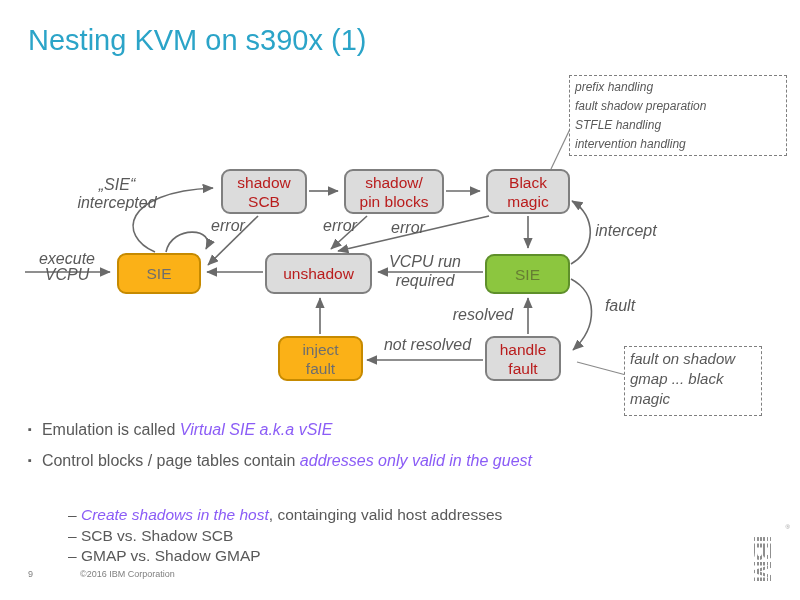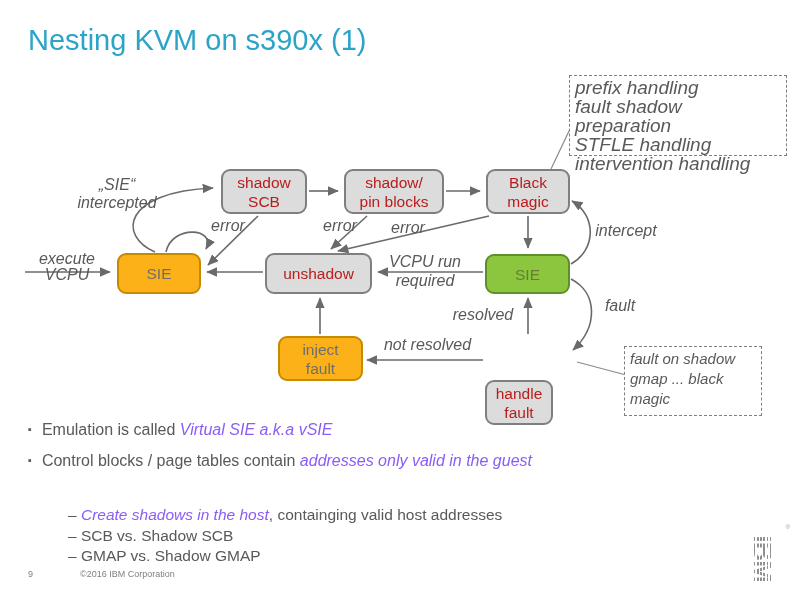--- a/index.html
+++ b/index.html
@@ -12,21 +12,21 @@
         text-align:center;box-sizing:border-box;}
   .node.gray{background:#DCDCDC;border:2px solid #7F7F7F;color:#b91c1c;}
   .node.orange{background:#FBB117;border:2px solid #C68A00;color:#6e6e6e;}
   .node.green{background:#8CC63F;border:2px solid #5E8F2A;color:#64801f;
                color:#667d33;}
   
   .lbl{position:absolute;font-style:italic;font-size:16px;color:#595959;
        text-align:center;line-height:18px;white-space:nowrap;}
   
   .callout{position:absolute;border:1.5px dashed #7f7f7f;box-sizing:border-box;
-           font-style:italic;font-size:19px;line-height:19px;color:#595959;
+           font-style:italic;font-size:12px;line-height:19px;color:#595959;
            padding:2px 5px;background:#fff;}
   svg.wires{position:absolute;left:0;top:0;pointer-events:none;}
   
   .bullet{position:absolute;left:28px;font-size:16px;color:#595959;}
   .bullet .sq{font-size:11px;vertical-align:2px;margin-right:10px;color:#595959;}
   .em{color:#8b5cf6;font-style:italic;}
   .sub{position:absolute;left:68px;font-size:15.5px;color:#595959;margin-top:32px;}
   
   .pagenum{position:absolute;left:28px;top:569px;font-size:9px;color:#808080;}
   .copyright{position:absolute;left:80px;top:569px;font-size:9px;color:#808080;}
@@ -123,21 +123,21 @@
   <div class="node gray" style="left:265px;top:253px;width:107px;height:41px;">
     <span>unshadow</span>
   </div>
   <div class="node green" style="left:485px;top:254px;width:85px;height:40px;">
     <span>SIE</span>
   </div>
   <div class="node orange" style="left:278px;top:336px;width:85px;height:45px;">
     <span>inject</span>
     <span>fault</span>
   </div>
-  <div class="node gray" style="left:485px;top:336px;width:68px;height:45px;margin-top:44px;">
+  <div class="node gray" style="left:485px;top:336px;width:76px;height:45px;">
     <span>handle</span>
     <span>fault</span>
   </div>
 
   <div class="lbl" style="left:55px;top:176px;width:124px;">
     <div>„SIE“</div>
     <div>intercepted</div>
   </div>
   <div class="lbl" style="left:28px;top:251px;width:78px;line-height:16px;">
     <div>execute</div>

